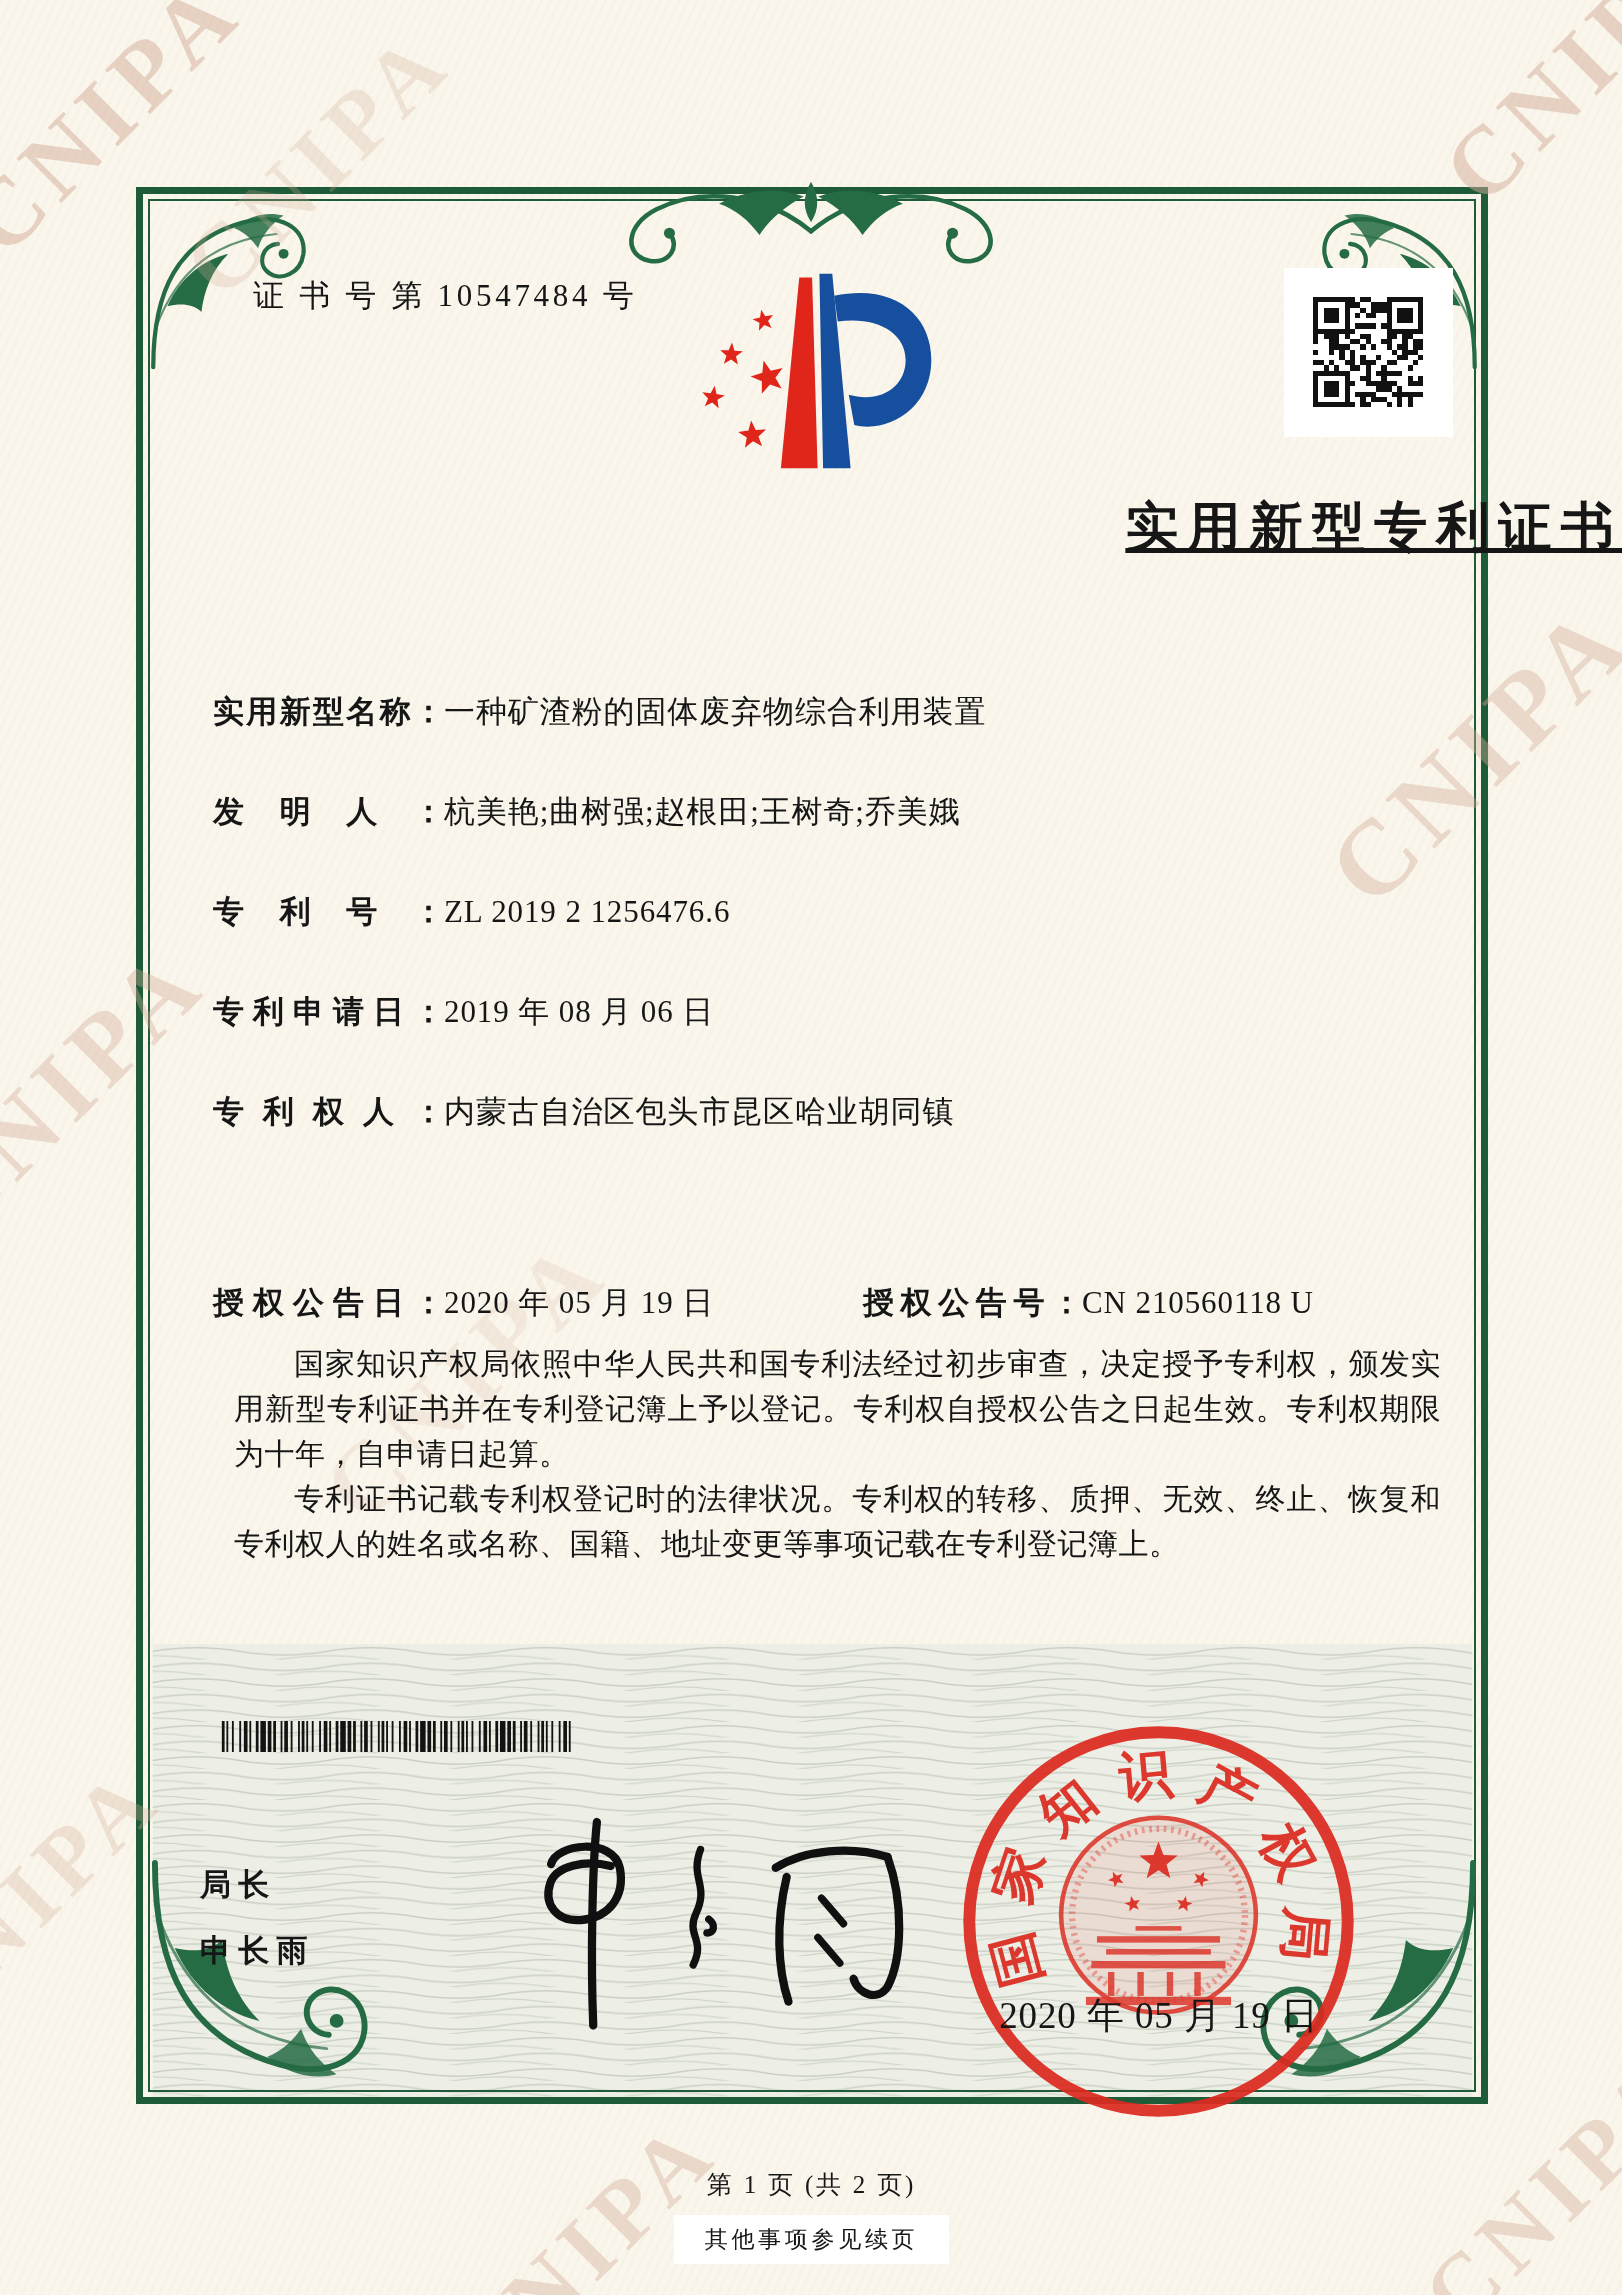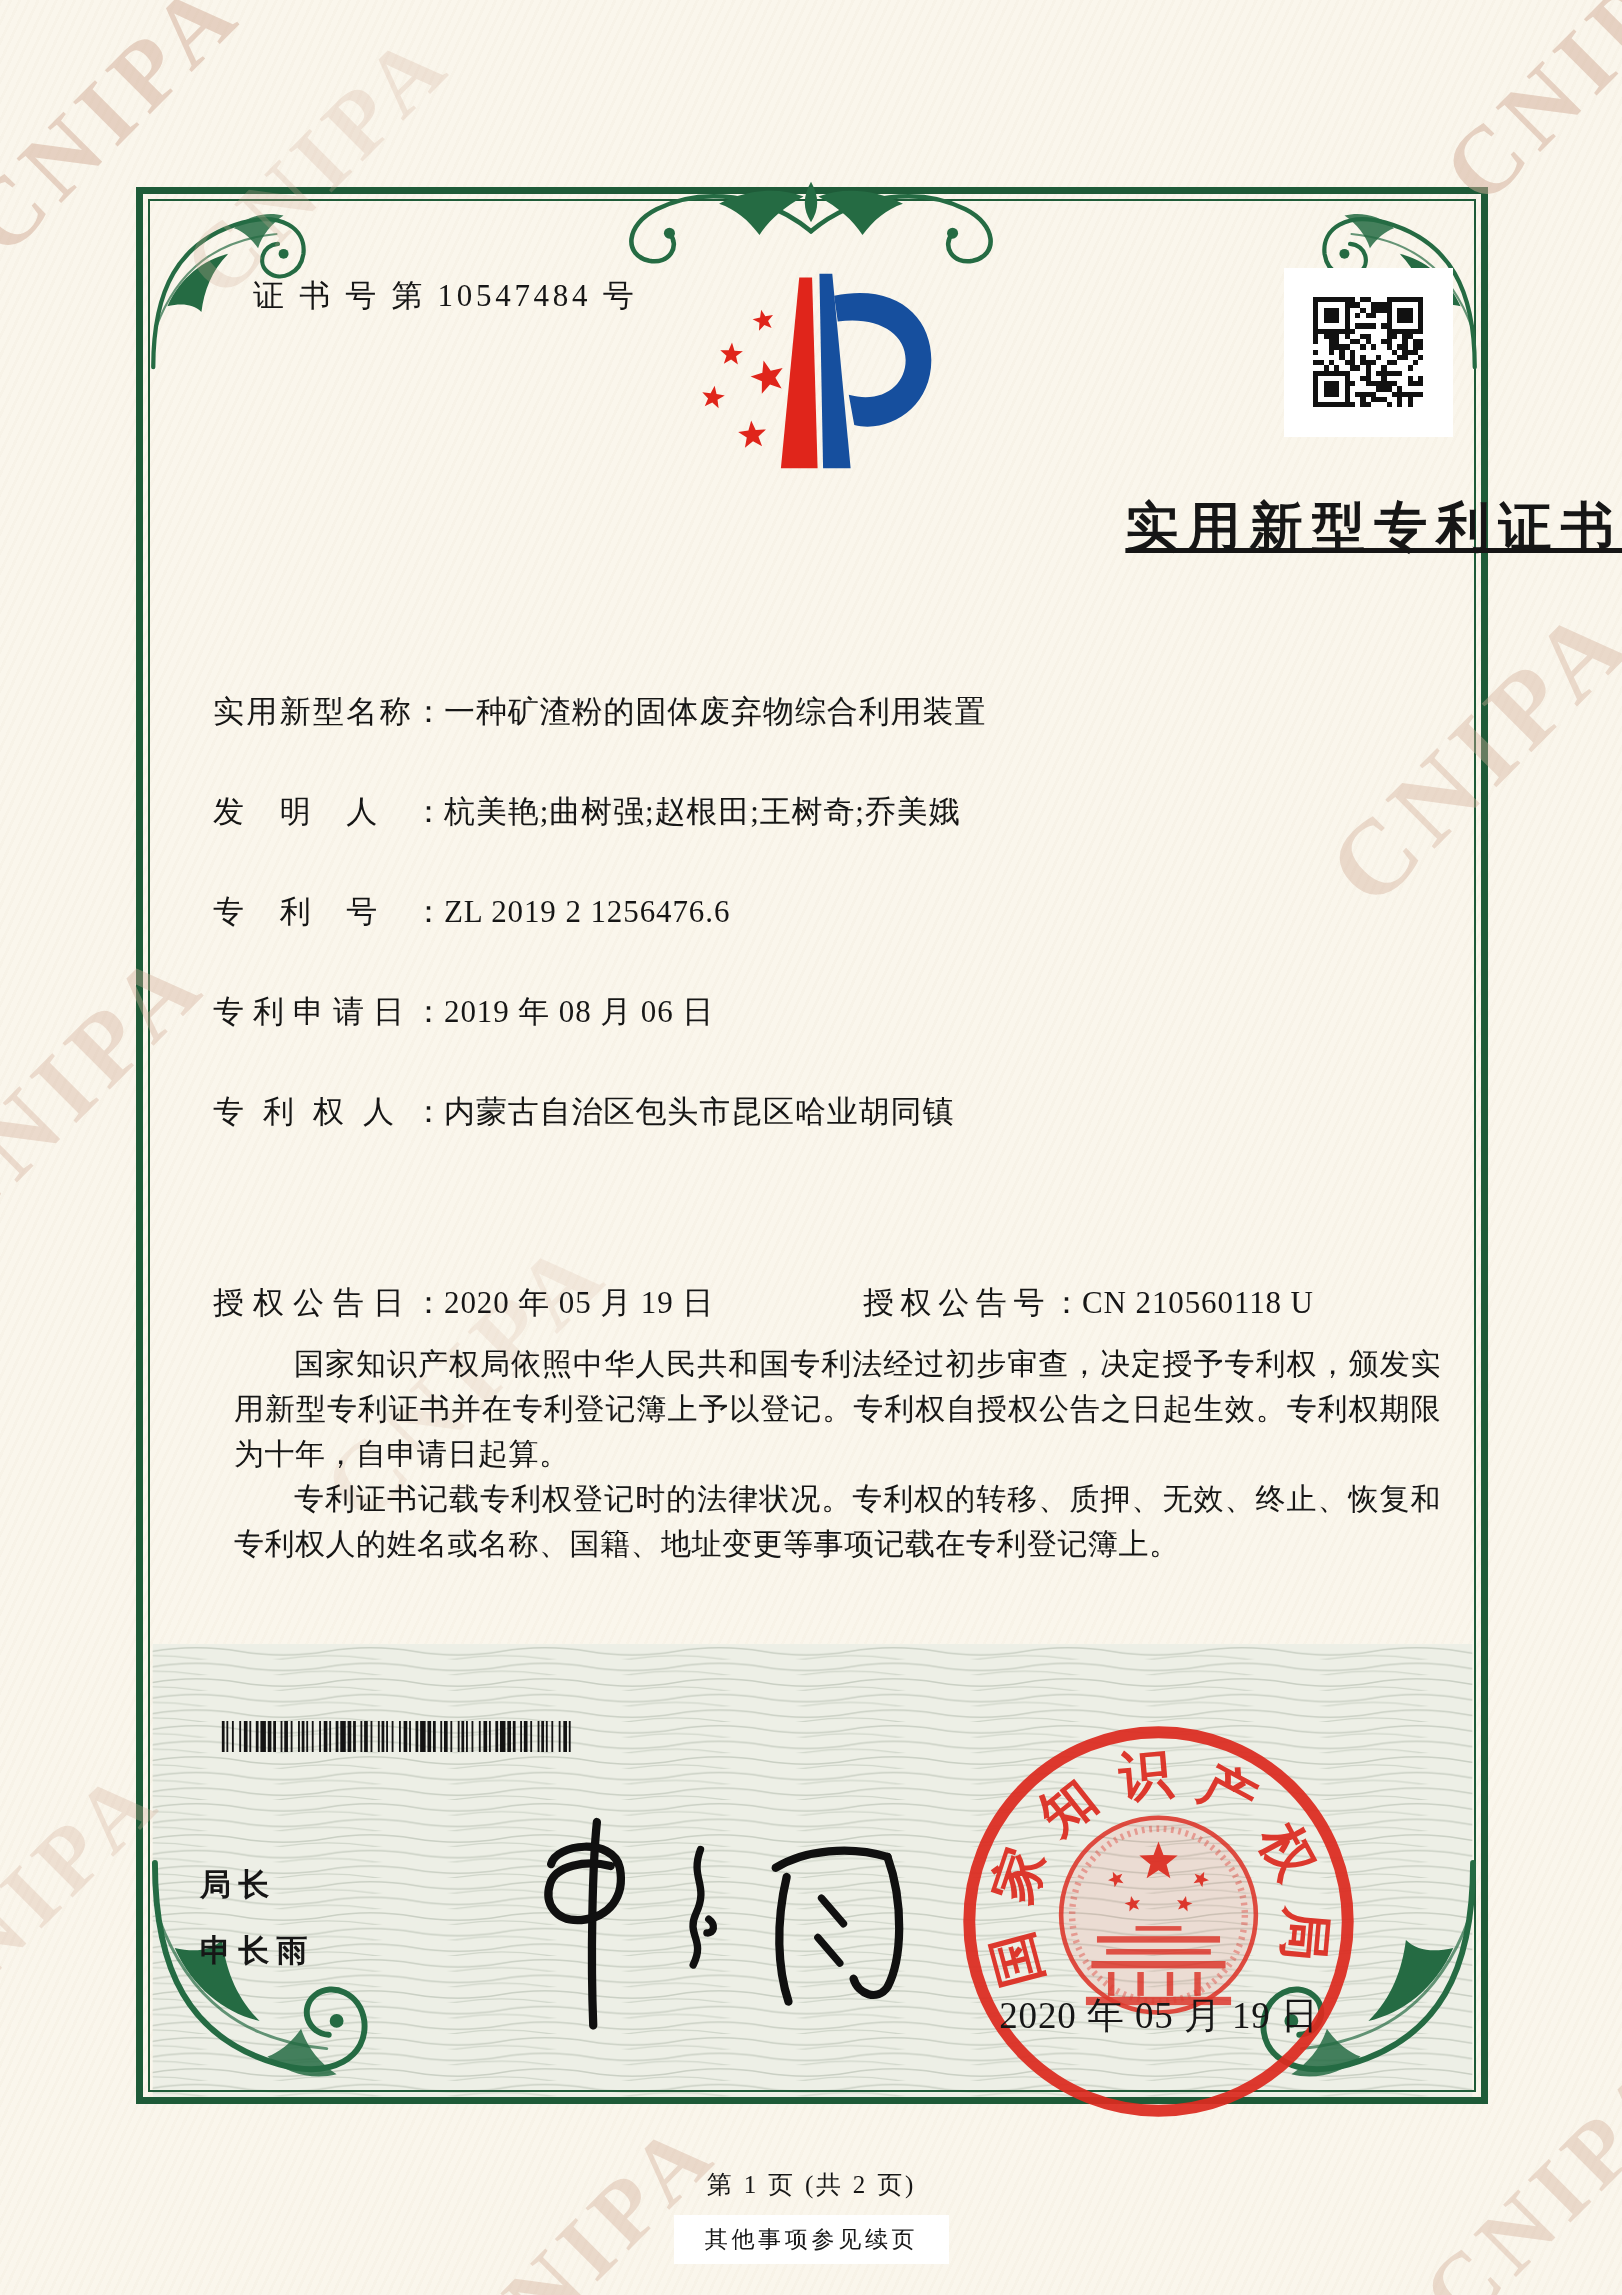--- a/index.html
+++ b/index.html
@@ -30,21 +30,21 @@
   
   .content{position:absolute;inset:0;z-index:4;}
   .cert-no{position:absolute;left:213px;top:275px;font-size:31px;letter-spacing:3.7px;margin-left:40px;}
   .logo{position:absolute;left:680px;top:268px;}
   .qr-box{position:absolute;left:1284px;top:268px;width:169px;height:169px;background:#fff;padding:8.3px;}
   .qr-box svg{width:100%;height:100%;}
   .title{position:absolute;left:0;right:0;top:492px;text-align:right;font-size:53px;font-weight:700;
     letter-spacing:9.2px;text-decoration:underline;}
 
   .frow{position:absolute;left:213px;width:1209px;font-size:31px;line-height:1.35;}
-  .flabel{display:inline-block;width:231px;text-align:justify;text-align-last:justify;vertical-align:top;}
+  .flabel{display:inline-block;width:231px;text-align:justify;text-align-last:justify;vertical-align:top;font-weight:bold;}
   .fvalue{display:inline-block;vertical-align:top;letter-spacing:0.9px;}
   .fvalue.wrap{width:972px;}
   .grant{position:absolute;left:650px;top:0;}
   .grant .flabel{width:219px;}
 
   .body-text{position:absolute;left:213px;top:1341px;width:1207px;font-size:30px;line-height:45px;
     text-align:justify;margin-left:21px;}
   .body-text p{text-indent:2em;letter-spacing:0.5px;}
 
   .barcode{position:absolute;left:220px;top:1721px;width:358px;height:31px;}

